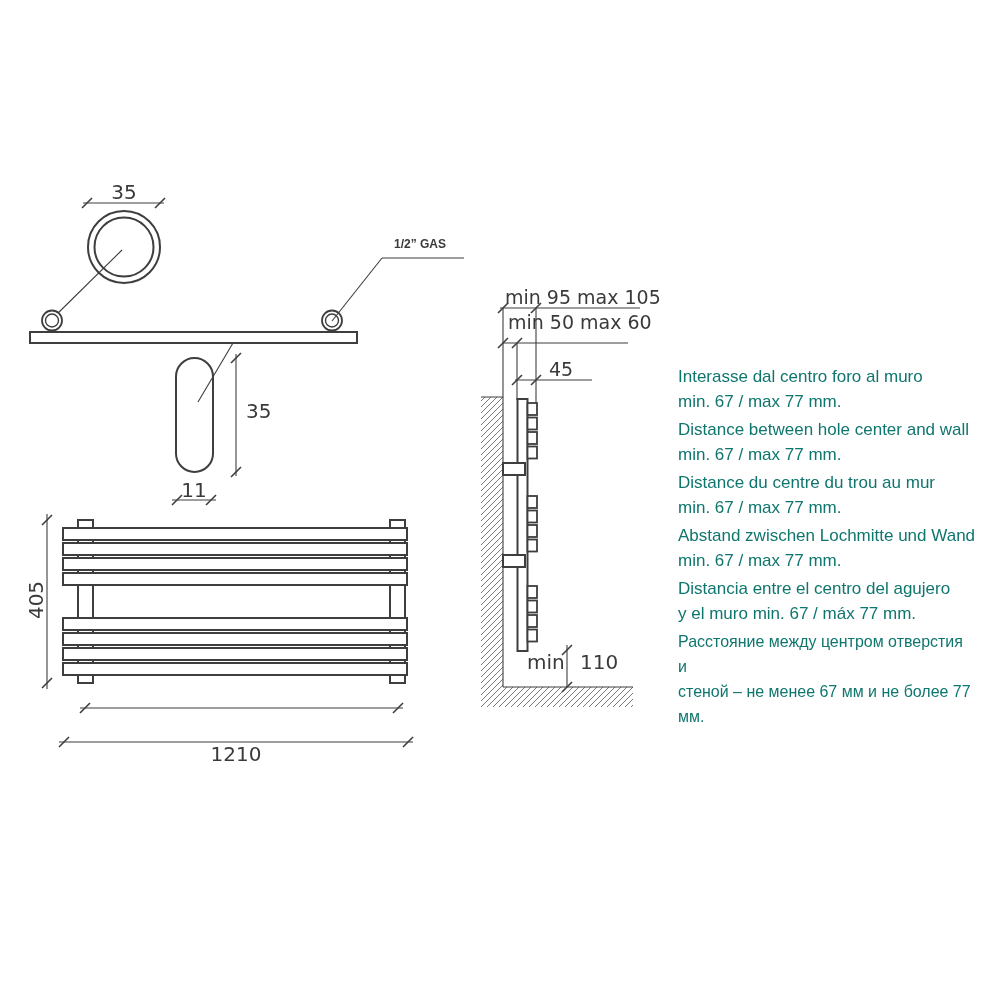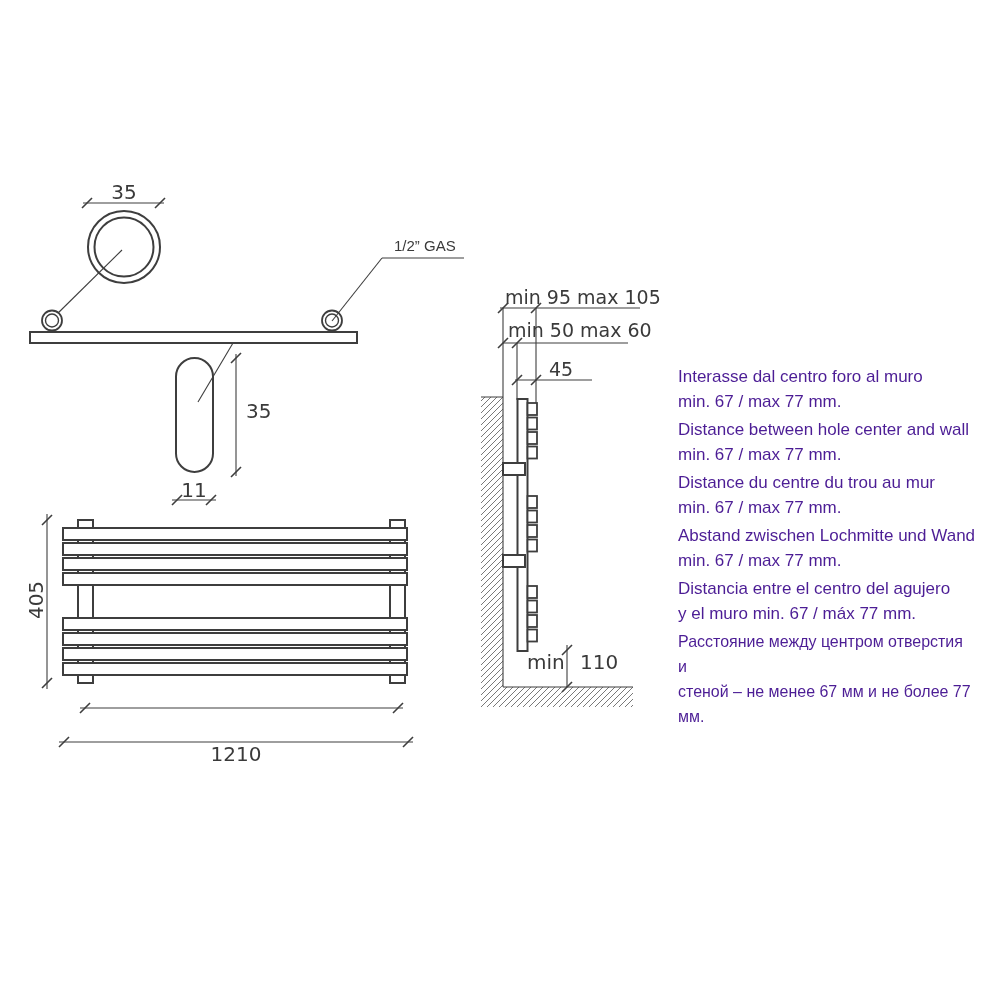--- a/index.html
+++ b/index.html
@@ -4,22 +4,22 @@
 <style>
   html,body{margin:0;padding:0;background:#fff;}
   .canvas{position:relative;width:1000px;height:988px;background:#ffffff;overflow:hidden;
           font-family:"Liberation Sans",sans-serif;}
   svg{position:absolute;left:0;top:0;}
   .label{position:absolute;color:#3a3a3a;white-space:nowrap;}
   .dim{font-family:"DejaVu Sans",sans-serif;font-size:20px;}
   .dim-s{font-family:"DejaVu Sans",sans-serif;font-size:19px;}
   .center{text-align:center;}
   .rot{transform:rotate(-90deg);}
-  .gas{font-family:"Liberation Sans",sans-serif;font-size:15px;font-weight:400;}
-  .notes{position:absolute;left:678px;top:364px;width:312px;color:#4c1d95;}
+  .gas{font-family:"Liberation Sans",sans-serif;font-size:12px;font-weight:700;}
+  .notes{position:absolute;left:678px;top:364px;width:312px;color:#0f766e;}
   .note{margin-bottom:3px;}
   .note div{font-size:17px;line-height:25px;}
   .note.ru div{transform:scaleX(.94);transform-origin:left;}
   .w110{word-spacing:9px;}
 </style>
 </head>
 <body>
 
 <div class="canvas">
 
@@ -147,21 +147,21 @@
 
   <div class="label dim center" style="left:88px;top:180px;width:72px;">35</div>
   <div class="label gas" style="left:394px;top:237px;">1/2” GAS</div>
   <div class="label dim" style="left:246px;top:399px;">35</div>
   <div class="label dim center" style="left:158px;top:478px;width:72px;">11</div>
 
   <div class="label dim center rot" style="left:-14px;top:588px;width:100px;">405</div>
   <div class="label dim center" style="left:136px;top:718px;width:200px;margin-top:24px;">1210</div>
 
   <div class="label dim-s" style="left:505px;top:286px;">min 95 max 105</div>
-  <div class="label dim-s" style="left:508px;top:319px;text-align:right;">min 50 max 60</div>
+  <div class="label dim-s" style="left:508px;top:311px;text-align:right;">min 50 max 60</div>
   <div class="label dim-s" style="left:549px;top:358px;text-align:right;">45</div>
   <div class="label dim w110" style="left:527px;top:650px;">min 110</div>
 
   <div class="notes">
     <div class="note">
       <div>Interasse dal centro foro al muro</div>
       <div>min. 67 / max 77 mm.</div>
     </div>
     <div class="note">
       <div>Distance between hole center and wall</div>

